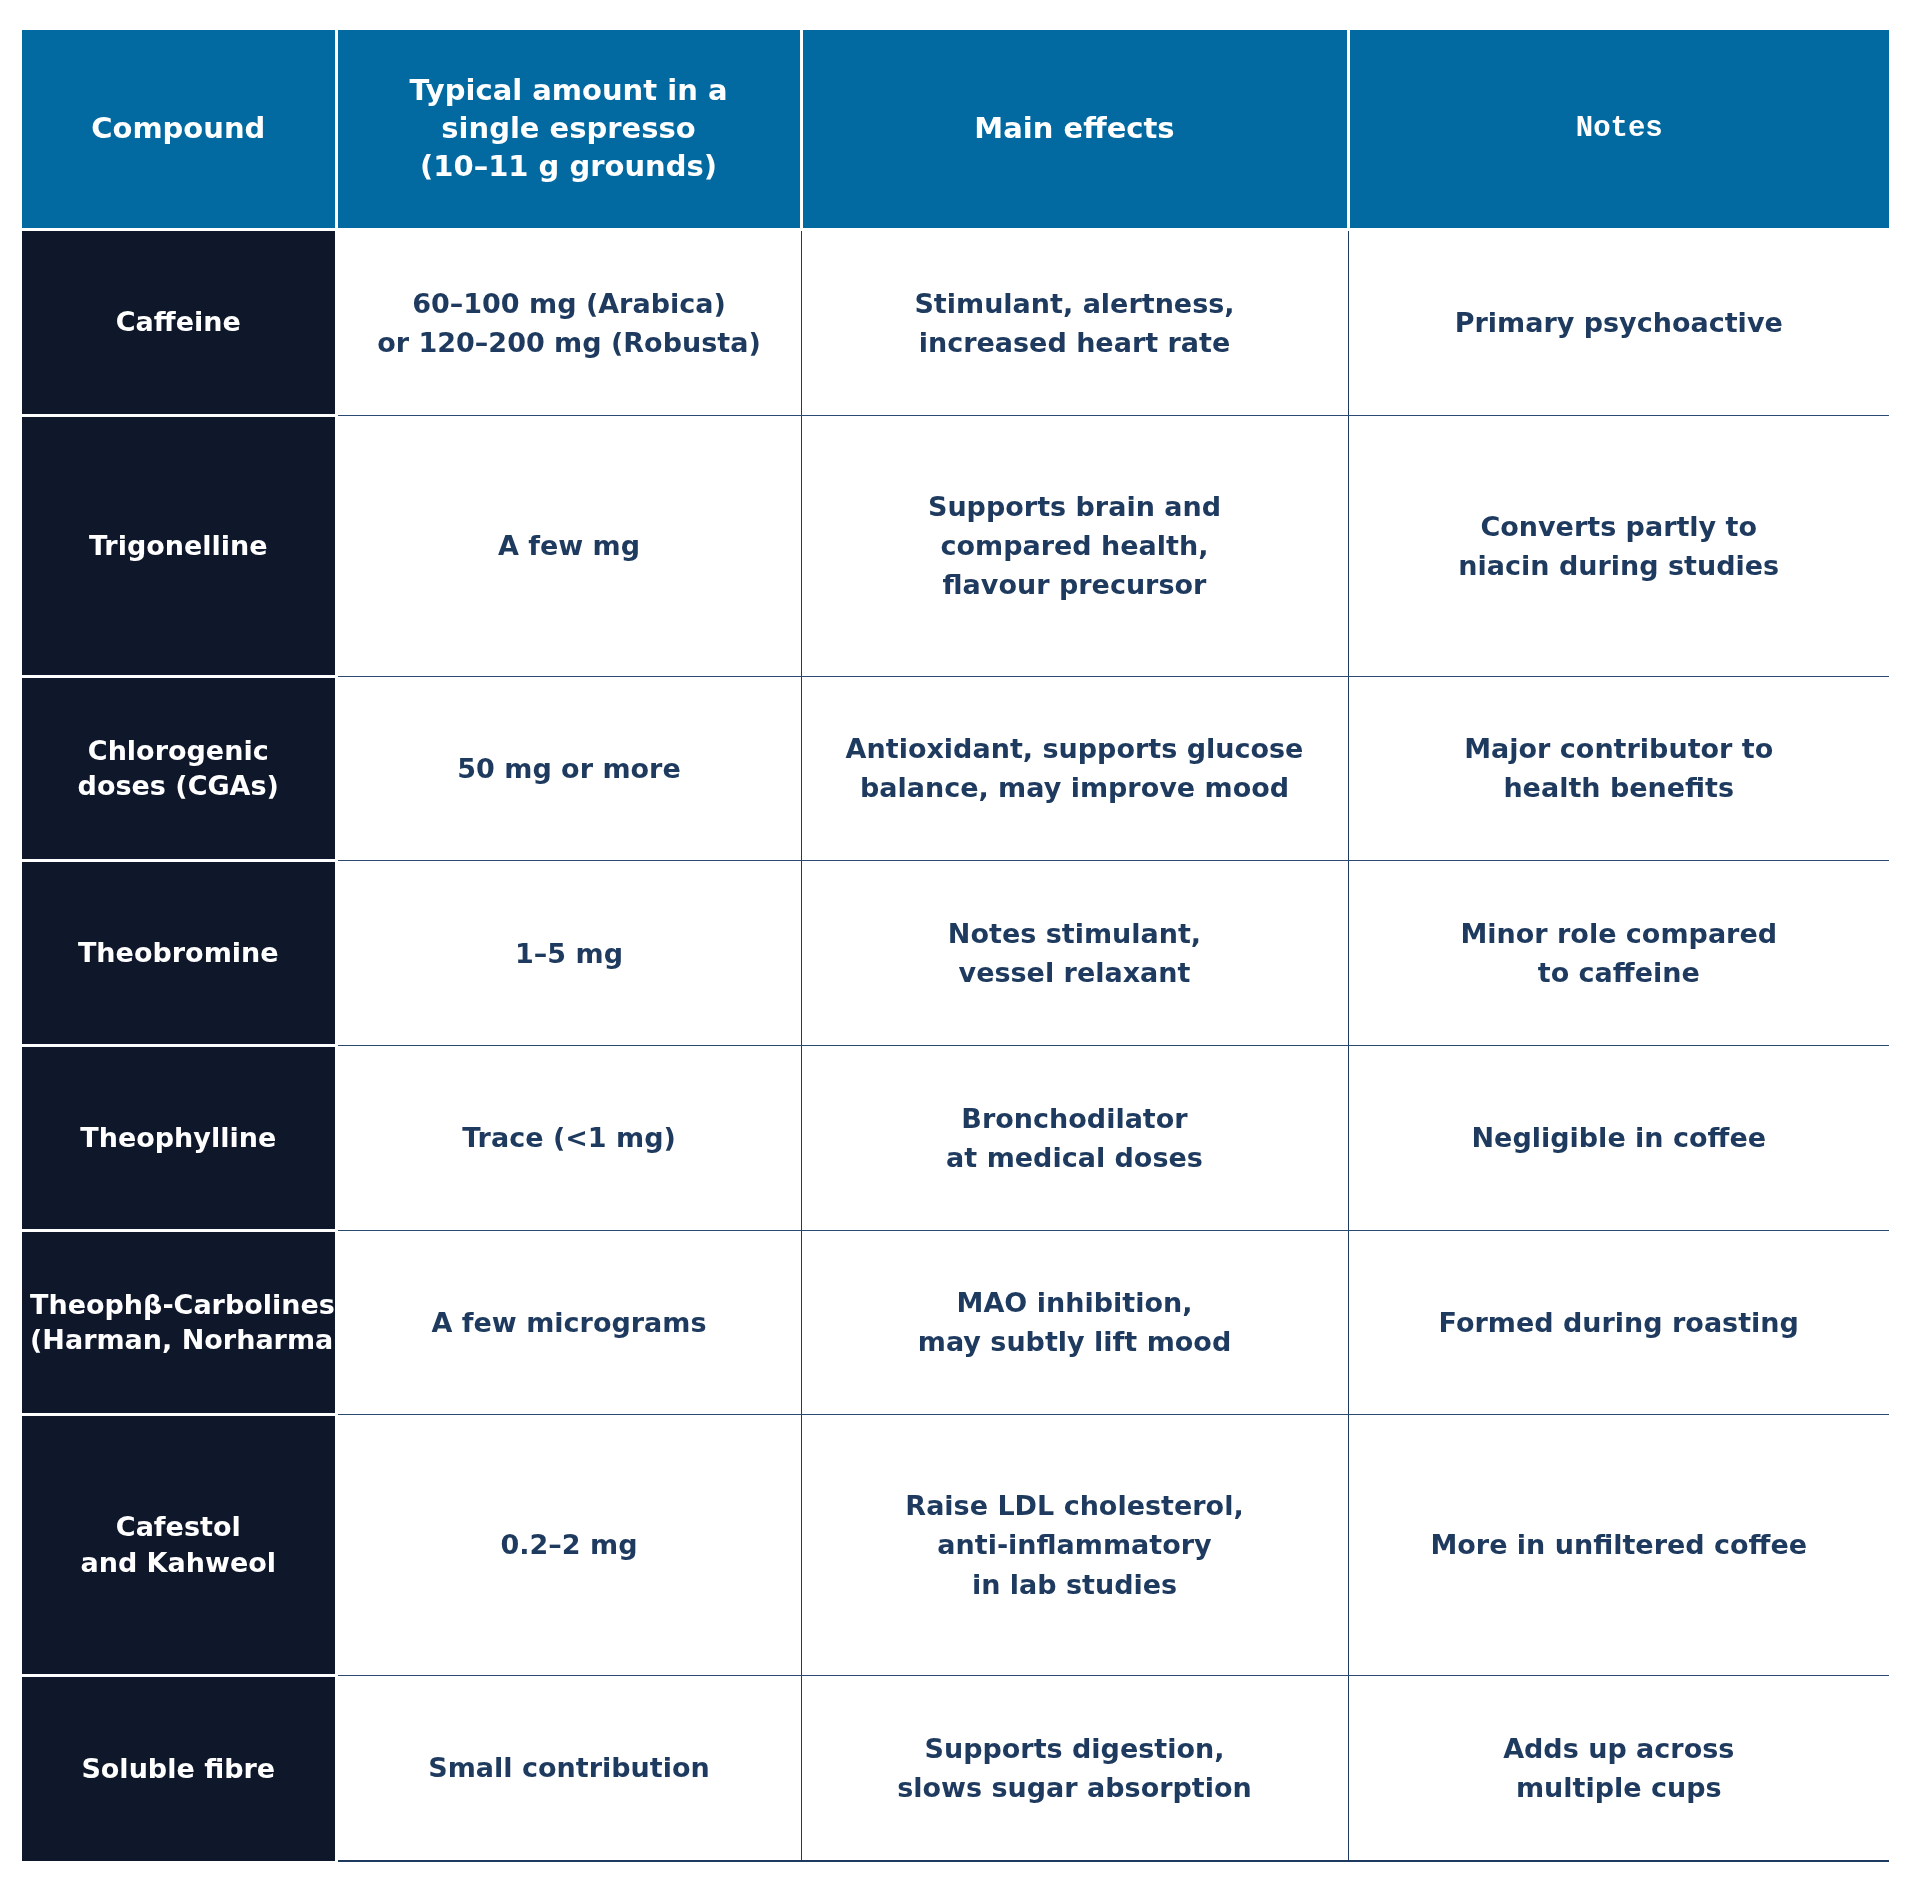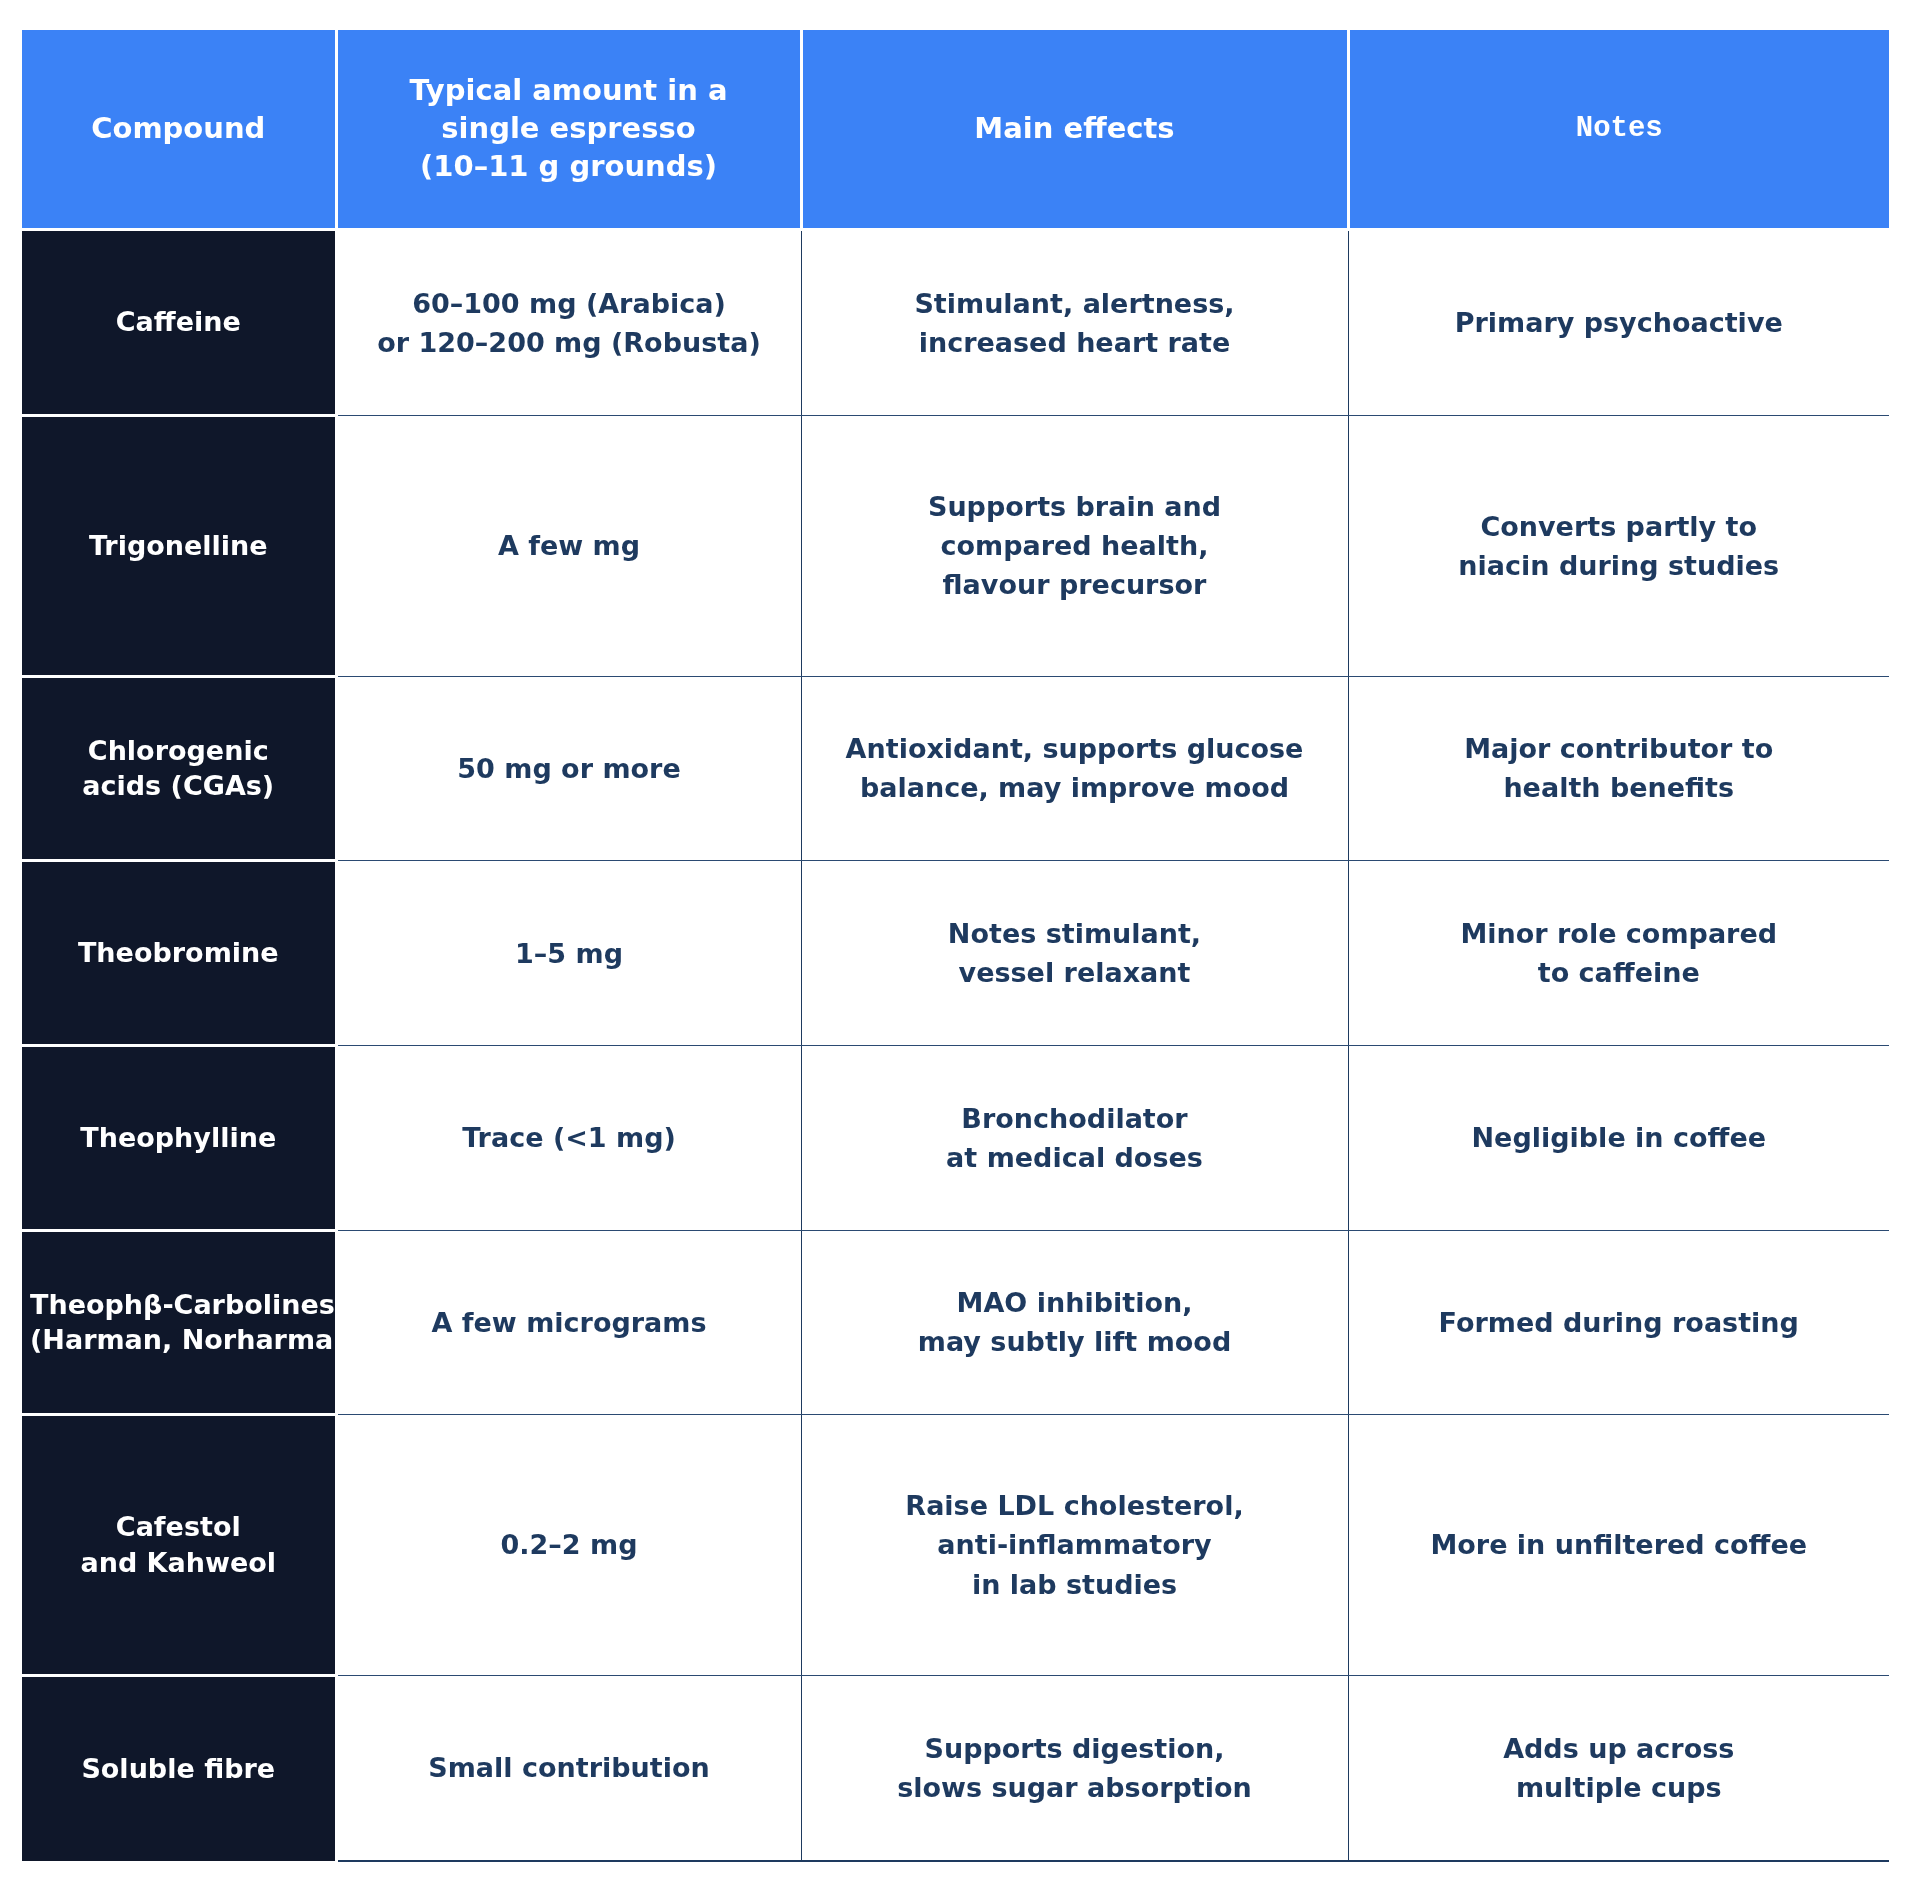--- a/index.html
+++ b/index.html
@@ -30,21 +30,21 @@
     background: #ffffff;
   }
 
   col.c-compound { width: 314px; }
   col.c-amount   { width: 465px; }
   col.c-effects  { width: 547px; }
   col.c-notes    { width: 541px; }
 
   
   thead tr.header-row th {
-    background: #3b82f6;
+    background: #0369a1;
     color: #ffffff;
     font-weight: bold;
     text-align: center;
     vertical-align: middle;
     font-size: 29px;
     line-height: 1.30;
     padding: 8px 11px;
     border-right: 3.2px solid #ffffff;
     border-bottom: 3.2px solid #ffffff;
     height: 199px;
@@ -154,21 +154,21 @@
             <span class="cell-line">flavour precursor</span>
           </td>
           <td class="data-cell last-col">
             <span class="cell-line">Converts partly to</span>
             <span class="cell-line">niacin during studies</span>
           </td>
         </tr>
         <tr>
           <td class="label-cell">
             <span class="cell-line">Chlorogenic</span>
-            <span class="cell-line">acids (CGAs)</span>
+            <span class="cell-line">doses (CGAs)</span>
           </td>
           <td class="data-cell">
             <span class="cell-line">50 mg or more</span>
           </td>
           <td class="data-cell">
             <span class="cell-line">Antioxidant, supports glucose</span>
             <span class="cell-line">balance, may improve mood</span>
           </td>
           <td class="data-cell last-col">
             <span class="cell-line">Major contributor to</span>

